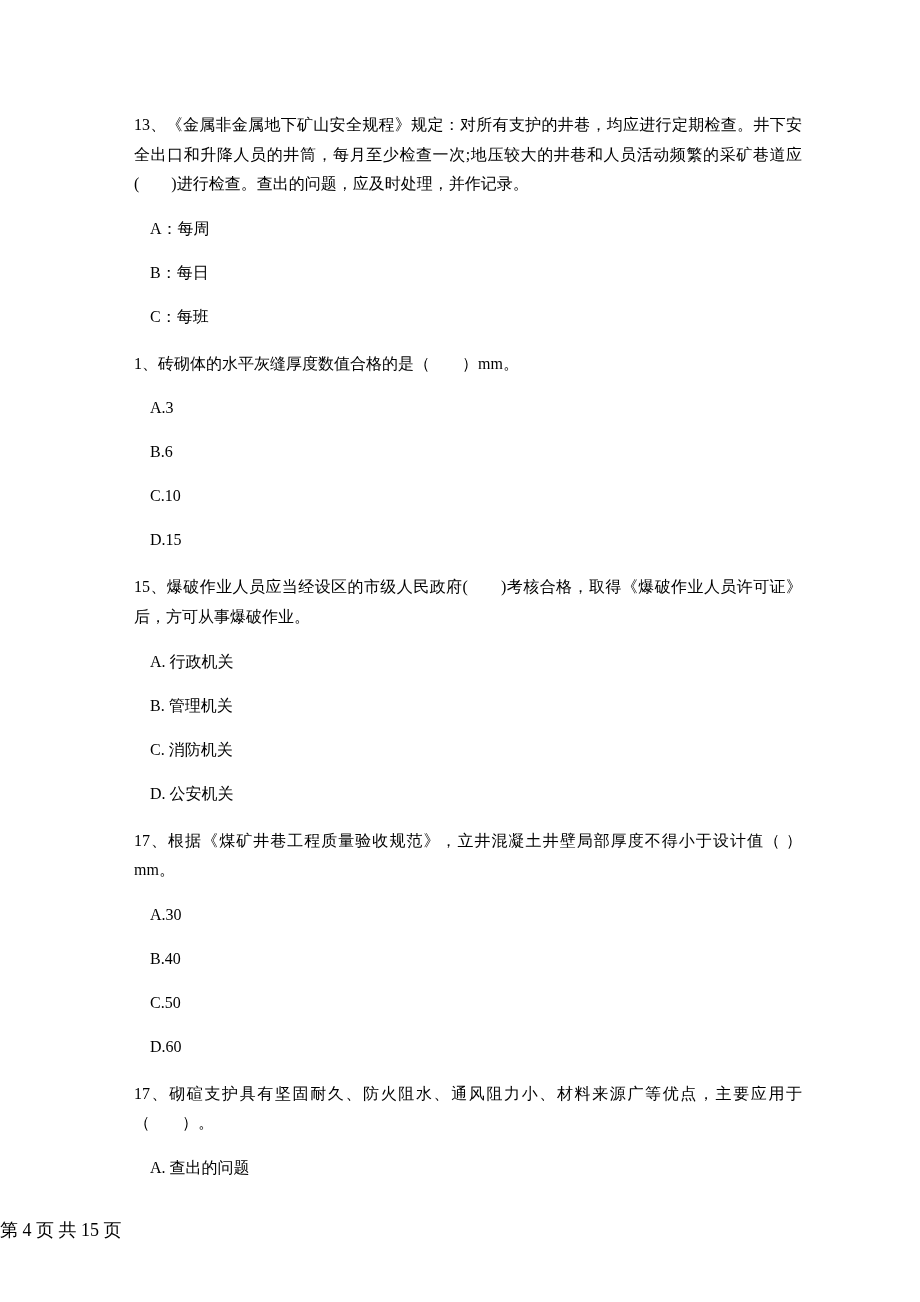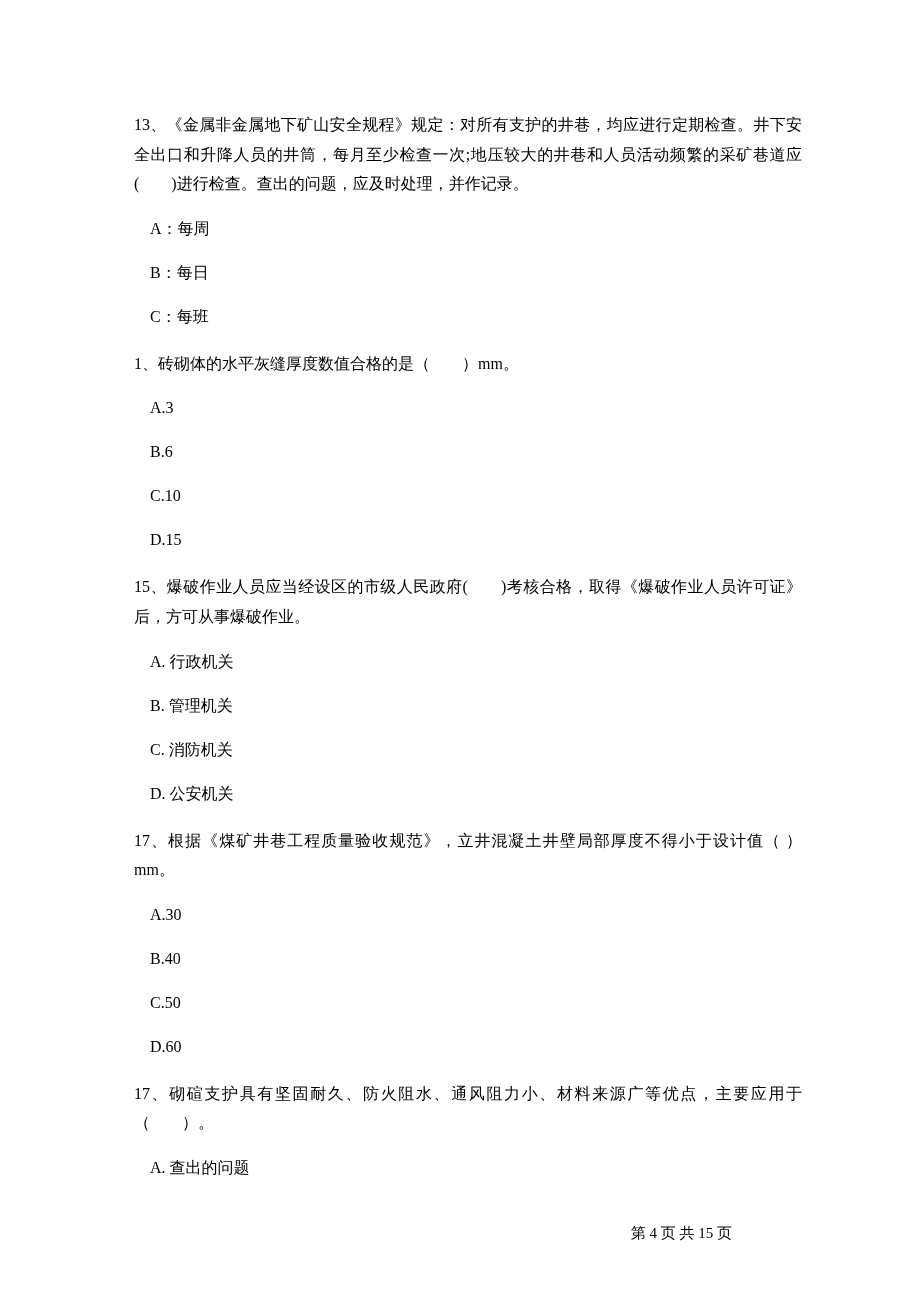--- a/index.html
+++ b/index.html
@@ -32,22 +32,22 @@
   }
   .option {
     margin: 0 0 20px 0;
     line-height: 1.5;
   }
   .footer {
     position: absolute;
     width: 732px;
     left: 0;
     bottom: 58px;
-    text-align: right;
-    font-size: 15px;
+    text-align: left;
+    font-size: 18px;
   }
 </style>
 </head>
 <body>
 
 <div class="page">
 
   <div class="question">
     <p class="q-text"><span>13、</span><span>《金属非金属地下矿山安全规程》规定：对所有支护的井巷，均应进行定期检查。井下安全出口和升降人员的井筒，每月至少检查一次;地压较大的井巷和人员活动频繁的采矿巷道应(　　)进行检查。查出的问题，应及时处理，并作记录。</span></p>
     <div class="options">

